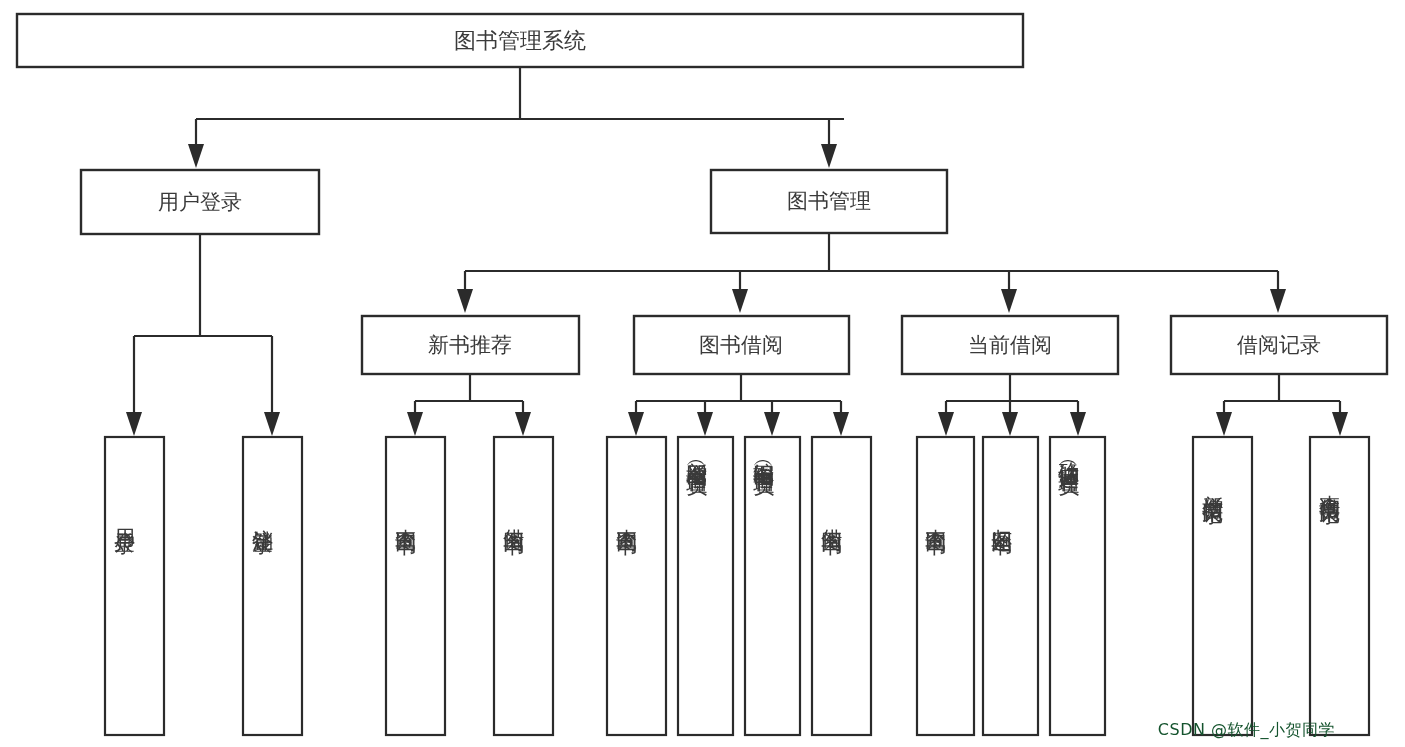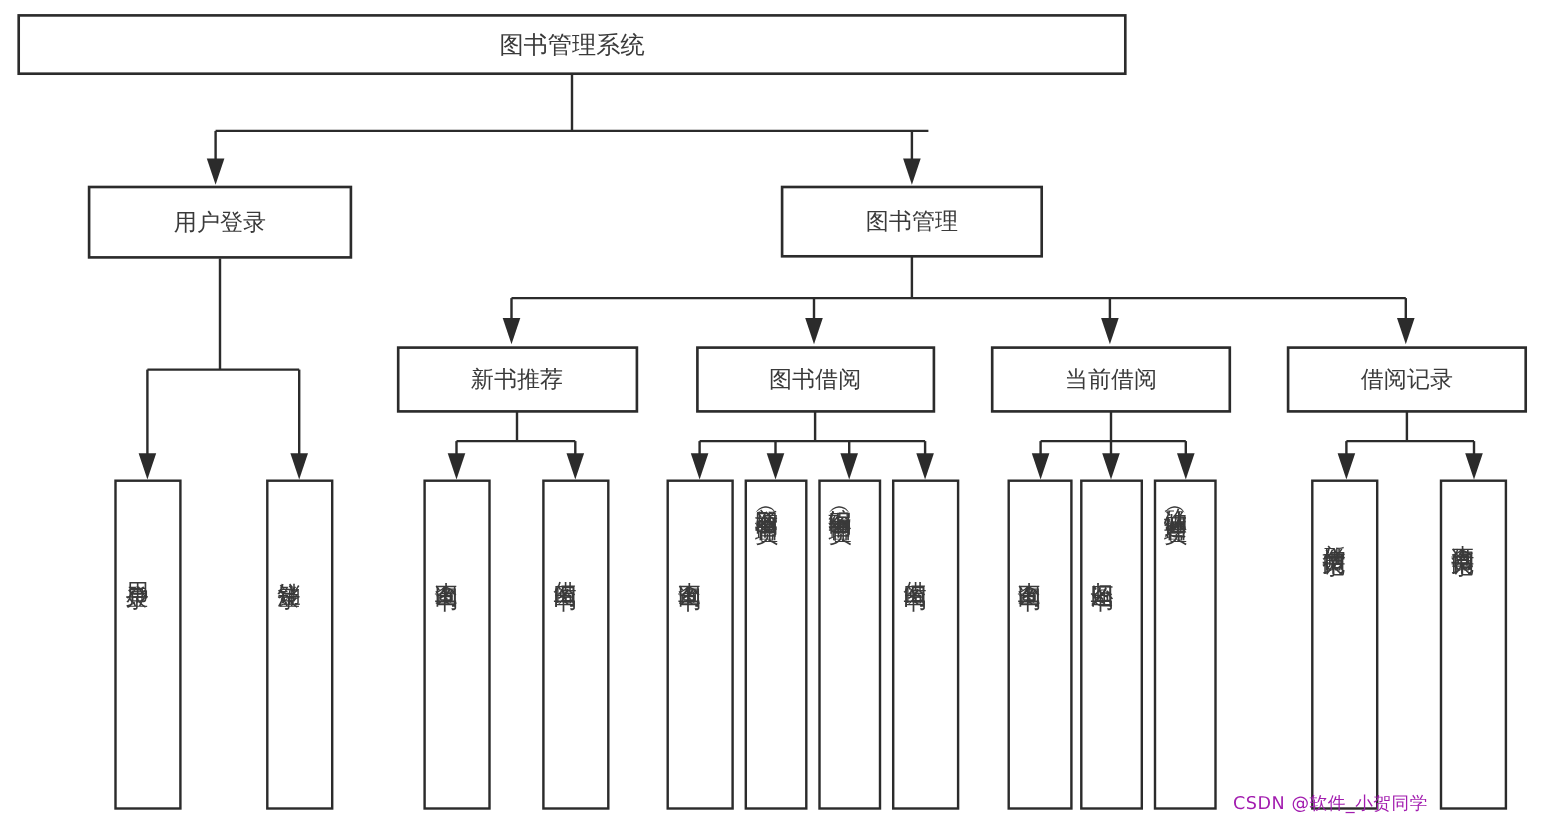--- a/index.html
+++ b/index.html
@@ -12,20 +12,21 @@
     width: 1405px;
     height: 747px;
     font-family: "DejaVu Sans", "Liberation Sans", sans-serif;
     overflow: hidden;
   }
   #diagram-root {
     position: relative;
     width: 1306px;
     height: 747px;
     background: #ffffff;
+    padding-left: 37px;
   }
   svg#tree-svg {
     position: absolute;
     left: 0;
     top: 0;
     width: 1405px;
     height: 747px;
     display: block;
   }
   .node-box {
@@ -76,21 +77,21 @@
     text-align: start;
     pointer-events: none;
     user-select: none;
   }
   #watermark {
     position: absolute;
     right: 8px;
     bottom: 6px;
     font-family: "DejaVu Sans", "Liberation Sans", sans-serif;
     font-size: 16px;
-    color: #a21caf;
+    color: #14532d;
     letter-spacing: 0.5px;
     white-space: nowrap;
     user-select: none;
   }
 </style>
 </head>
 <body>
 
 <div id="diagram-root">
 

